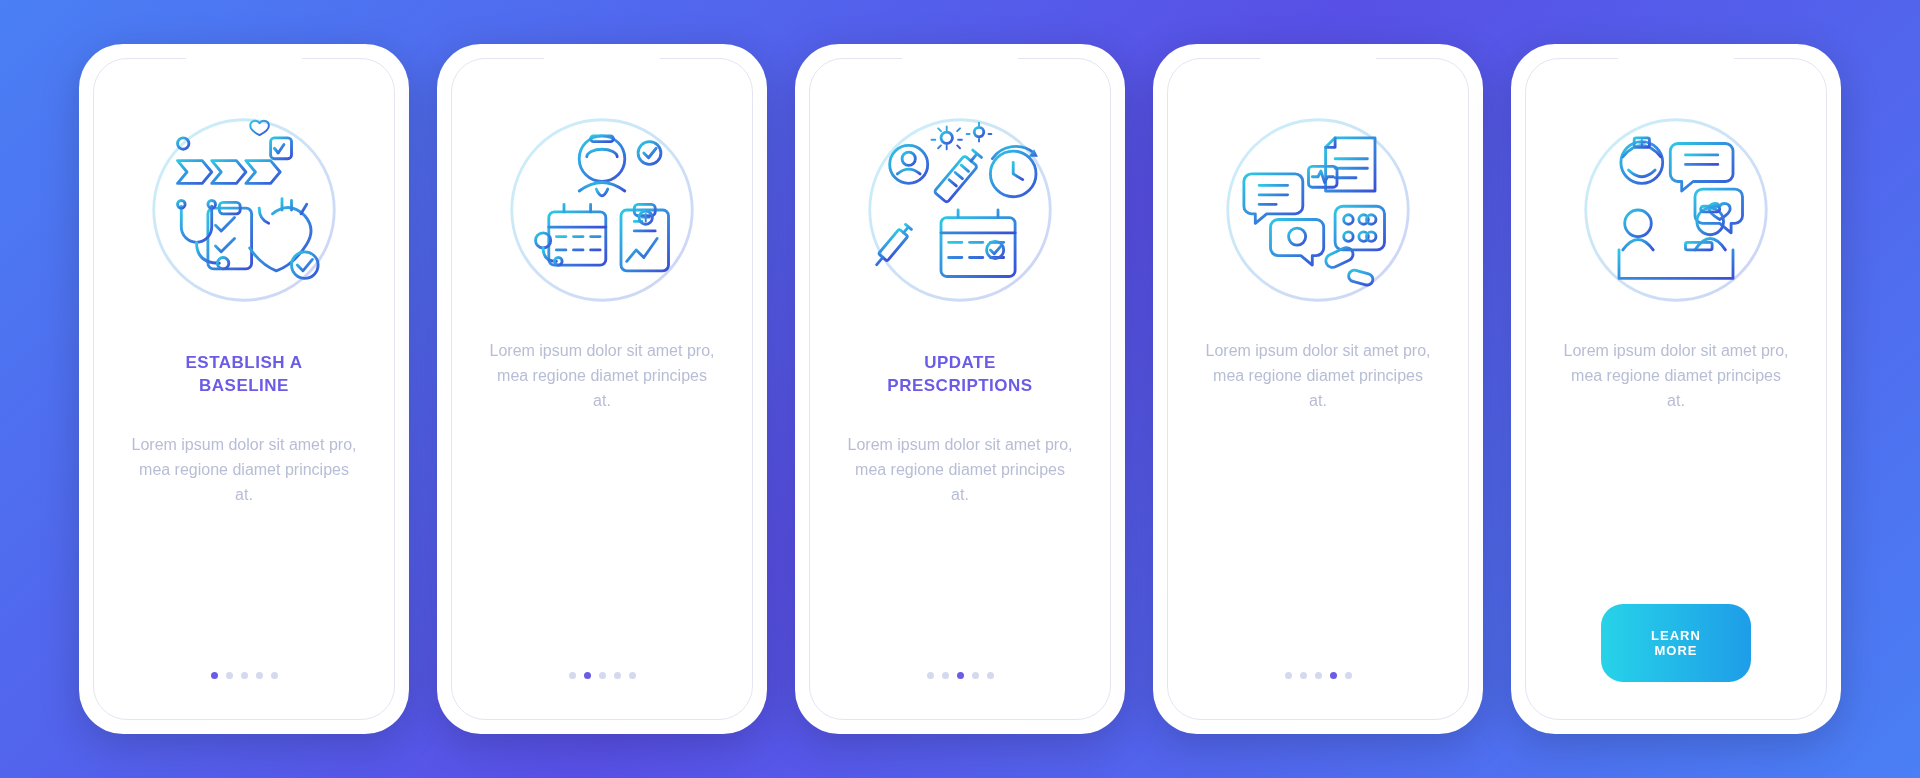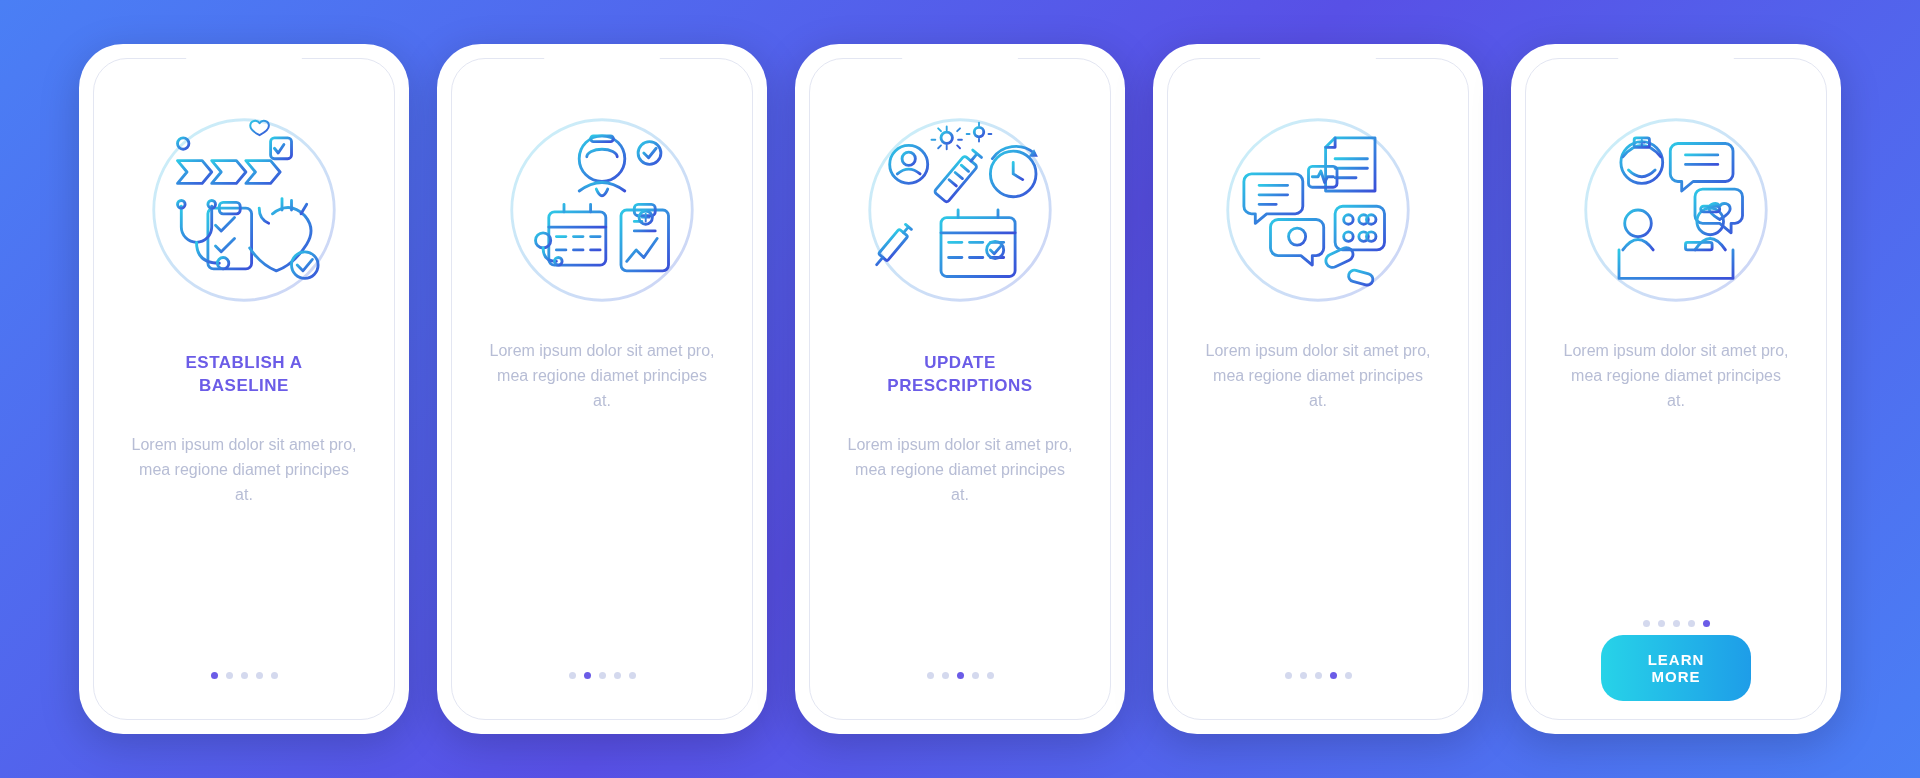--- a/index.html
+++ b/index.html
@@ -91,29 +91,29 @@
   }
   .phone.has-btn .dots { bottom: 92px; }
   .dot {
     width: 7px; height: 7px;
     border-radius: 50%;
     background: #d4d9ee;
   }
   .dot.active { background: #6b5ce7; }
   .cta {
     position: absolute;
-    bottom: 18px;
+    bottom: 37px;
     left: 50%;
     transform: translateX(-50%);
     background: linear-gradient(90deg, #27d3e8, #1e9de8);
     color: #fff;
     border: none;
     border-radius: 22px;
-    padding: 16px 30px;
-    font-size: 15px;
+    padding: 24px 30px;
+    font-size: 13px;
     font-weight: 700;
     letter-spacing: 1px;
     cursor: pointer;
   }
   svg { overflow: visible; }
 </style>
 </head>
 <body>
 
 <div class="stage">

